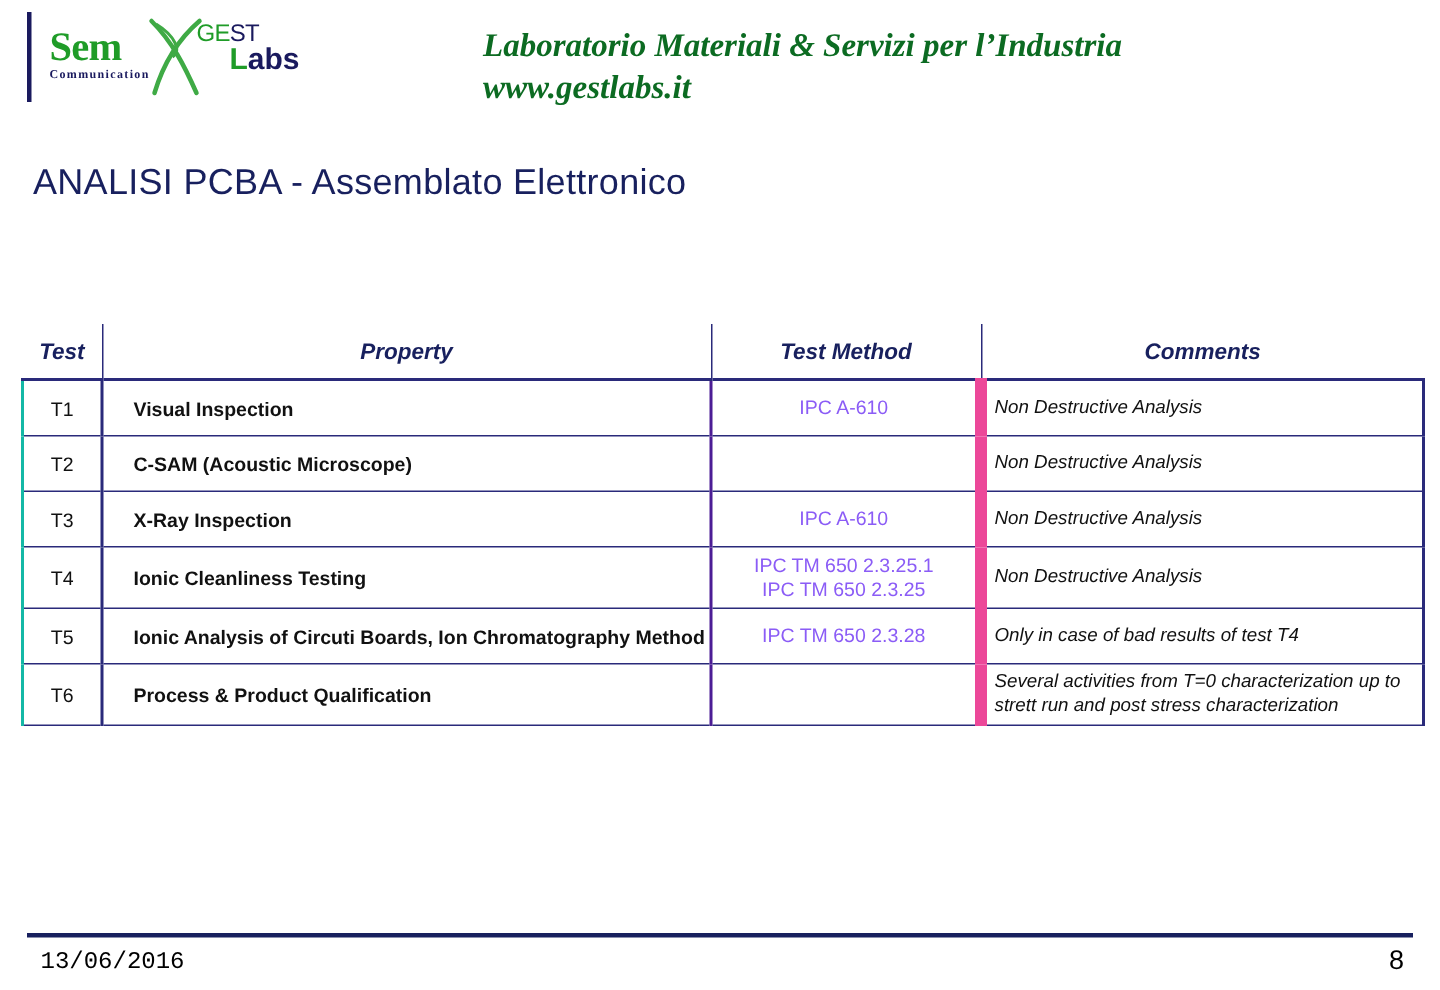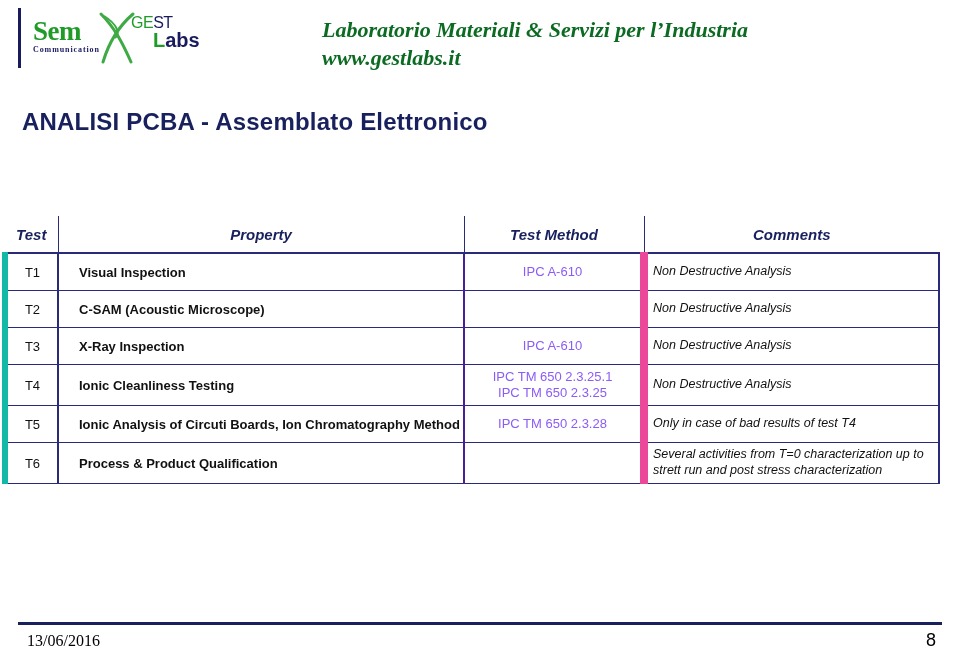--- a/index.html
+++ b/index.html
@@ -87,31 +87,31 @@
     line-height: 1.28;
     white-space: nowrap;
   }
 
   
   #page-title {
     position: absolute;
     left: 22px;
     top: 108px;
     font-family: "Liberation Sans", sans-serif;
-    font-weight: bold;
+    font-weight: normal;
     font-size: 24px;
     color: #18205e;
     letter-spacing: 0.2px;
     white-space: nowrap;
   }
 
   
   #tbl-wrap {
     position: absolute;
-    left: 2px;
+    left: 14px;
     top: 216px;
     width: 802px;
   }
   table {
     border-collapse: collapse;
     width: 934px;
     table-layout: fixed;
   }
   col.c-test   { width: 53px; }
   col.c-prop   { width: 406px; }
@@ -137,21 +137,21 @@
   thead th.th-test { border-top: none; border-left: none; }
   thead th.th-prop { border-top: none; }
   thead th.th-meth { border-top: none; }
   thead th.th-comm { border-top: none; border-right: none; }
 
   td.cell-test {
     text-align: center;
     font-size: 13px;
     color: #111111;
     font-family: "Liberation Sans", sans-serif;
-    border-left: 6px solid #14b8a6;
+    border-left: 2px solid #14b8a6;
   }
   td.cell-prop {
     text-align: left;
     padding-left: 20px;
     font-size: 13px;
     font-weight: bold;
     color: #111111;
     border-left: 2px solid #2a2a7a;
   }
   td.cell-meth {
@@ -185,21 +185,21 @@
     left: 18px;
     top: 622px;
     width: 924px;
     height: 3px;
     background: #18205e;
   }
   #footer-date {
     position: absolute;
     left: 27px;
     top: 632px;
-    font-family: Liberation Serif, serif;
+    font-family: Liberation Mono, monospace;
     font-size: 16px;
     color: #000000;
   }
   #footer-page {
     position: absolute;
     right: 24px;
     top: 630px;
     font-family: "Liberation Sans", sans-serif;
     font-size: 18px;
     color: #000000;

